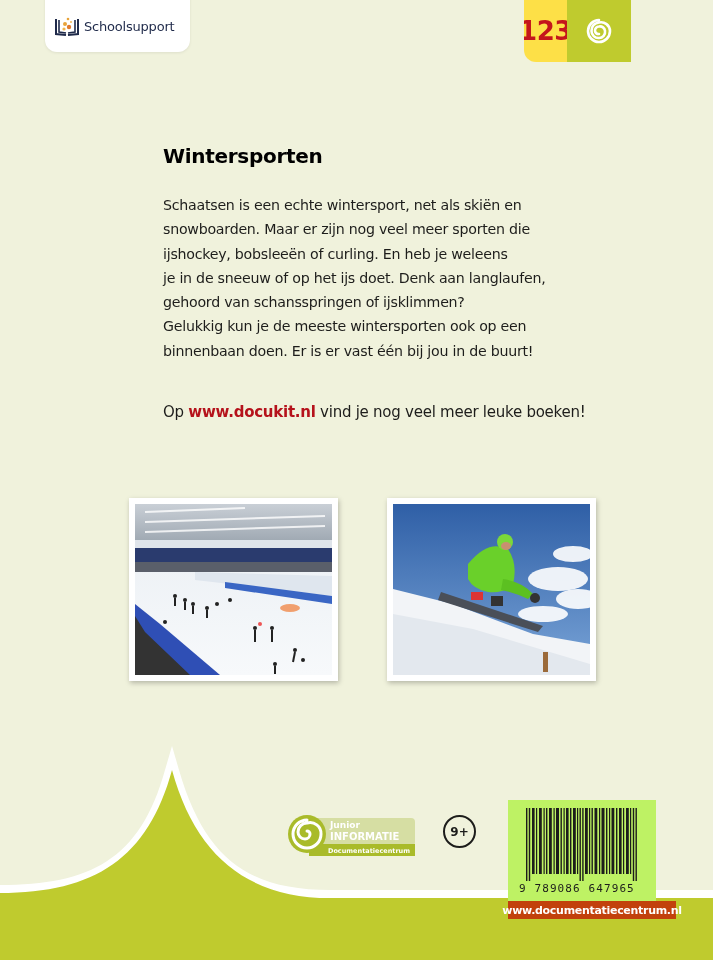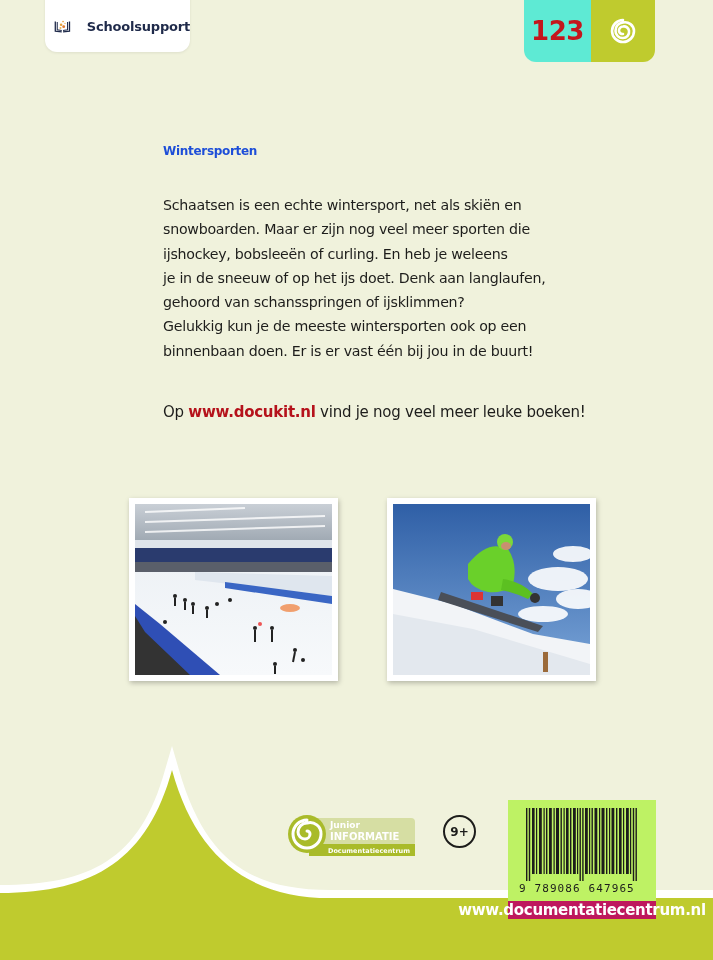--- a/index.html
+++ b/index.html
@@ -12,45 +12,45 @@
 
     
     .ss-badge {
       left: 45px; top: -10px; width: 145px; height: 62px;
       background: #ffffff; border-radius: 0 0 12px 12px;
       box-shadow: 0 1px 3px rgba(0,0,0,0.08);
       display: flex; align-items: center; padding-top: 10px; box-sizing: border-box;
     }
     .ss-icon { margin-left: 9px; width: 26px; height: 22px; }
     .ss-label {
-      margin-left: 16px; font-size: 13px; font-weight: bold; color: #1f2a4a;
+      margin-left: 4px; font-size: 13px; font-weight: normal; color: #1f2a4a;
       letter-spacing: -0.2px;
     }
 
     
     .series-tab {
       left: 524px; top: 0; width: 131px; height: 62px;
       border-radius: 0 0 12px 12px; overflow: hidden; display: flex;
     }
     .series-num-box {
-      width: 67px; height: 62px; background: #5eead4;
+      width: 43px; height: 62px; background: #fde047;
       display: flex; align-items: center; justify-content: center;
     }
     .series-num {
       color: #c4161c; font-weight: bold; font-size: 26px; letter-spacing: -0.5px;
       font-family: "DejaVu Sans", sans-serif;
     }
     .series-logo-box {
       width: 64px; height: 62px; background: #bfcb2e;
       display: flex; align-items: center; justify-content: center;
     }
 
     
     .title {
-      left: 163px; top: 144px; color: #1d4ed8; font-weight: bold; font-size: 12px;
+      left: 163px; top: 144px; color: #000000; font-weight: bold; font-size: 20px;
       font-family: "DejaVu Sans", sans-serif; letter-spacing: -0.3px;
     }
     .body-text {
       left: 163px; top: 193px; width: 420px; color: #1d1d1b;
       font-size: 14.2px; line-height: 24.3px; letter-spacing: -0.25px;
     }
     .body-text .line { display: block; white-space: nowrap; }
     .promo {
       left: 163px; top: 403px; color: #1d1d1b; font-size: 15px;
       letter-spacing: -0.25px; white-space: nowrap;
@@ -81,22 +81,22 @@
     
     .barcode-box {
       left: 508px; top: 800px; width: 148px; height: 101px; background: #bef264;
     }
     .barcode-bars { position: absolute; left: 18px; top: 8px; width: 111px; height: 73px; }
     .barcode-digits {
       position: absolute; left: 11px; top: 82px; font-size: 11px; color: #1d1d1b;
       letter-spacing: 1.1px; font-family: "DejaVu Sans Mono", monospace;
     }
     .url-strip {
-      left: 508px; top: 901px; width: 148px; height: 18px; background: #be185d;
-      color: #ffffff; font-size: 15px; font-weight: bold; letter-spacing: -0.3px;
+      left: 508px; top: 901px; width: 168px; height: 18px; background: #c2410c;
+      color: #ffffff; font-size: 11px; font-weight: bold; letter-spacing: -0.3px;
       display: flex; align-items: center; justify-content: center;
     }
   </style>
 </head>
 <body>
 
 <div class="abs ss-badge">
   <svg class="ss-icon" viewBox="0 0 26 22">
     <path d="M2 4 L2 19 L12 20" fill="none" stroke="#1f2a4a" stroke-width="2"></path>
     <path d="M24 4 L24 19 L14 20" fill="none" stroke="#1f2a4a" stroke-width="2"></path>

